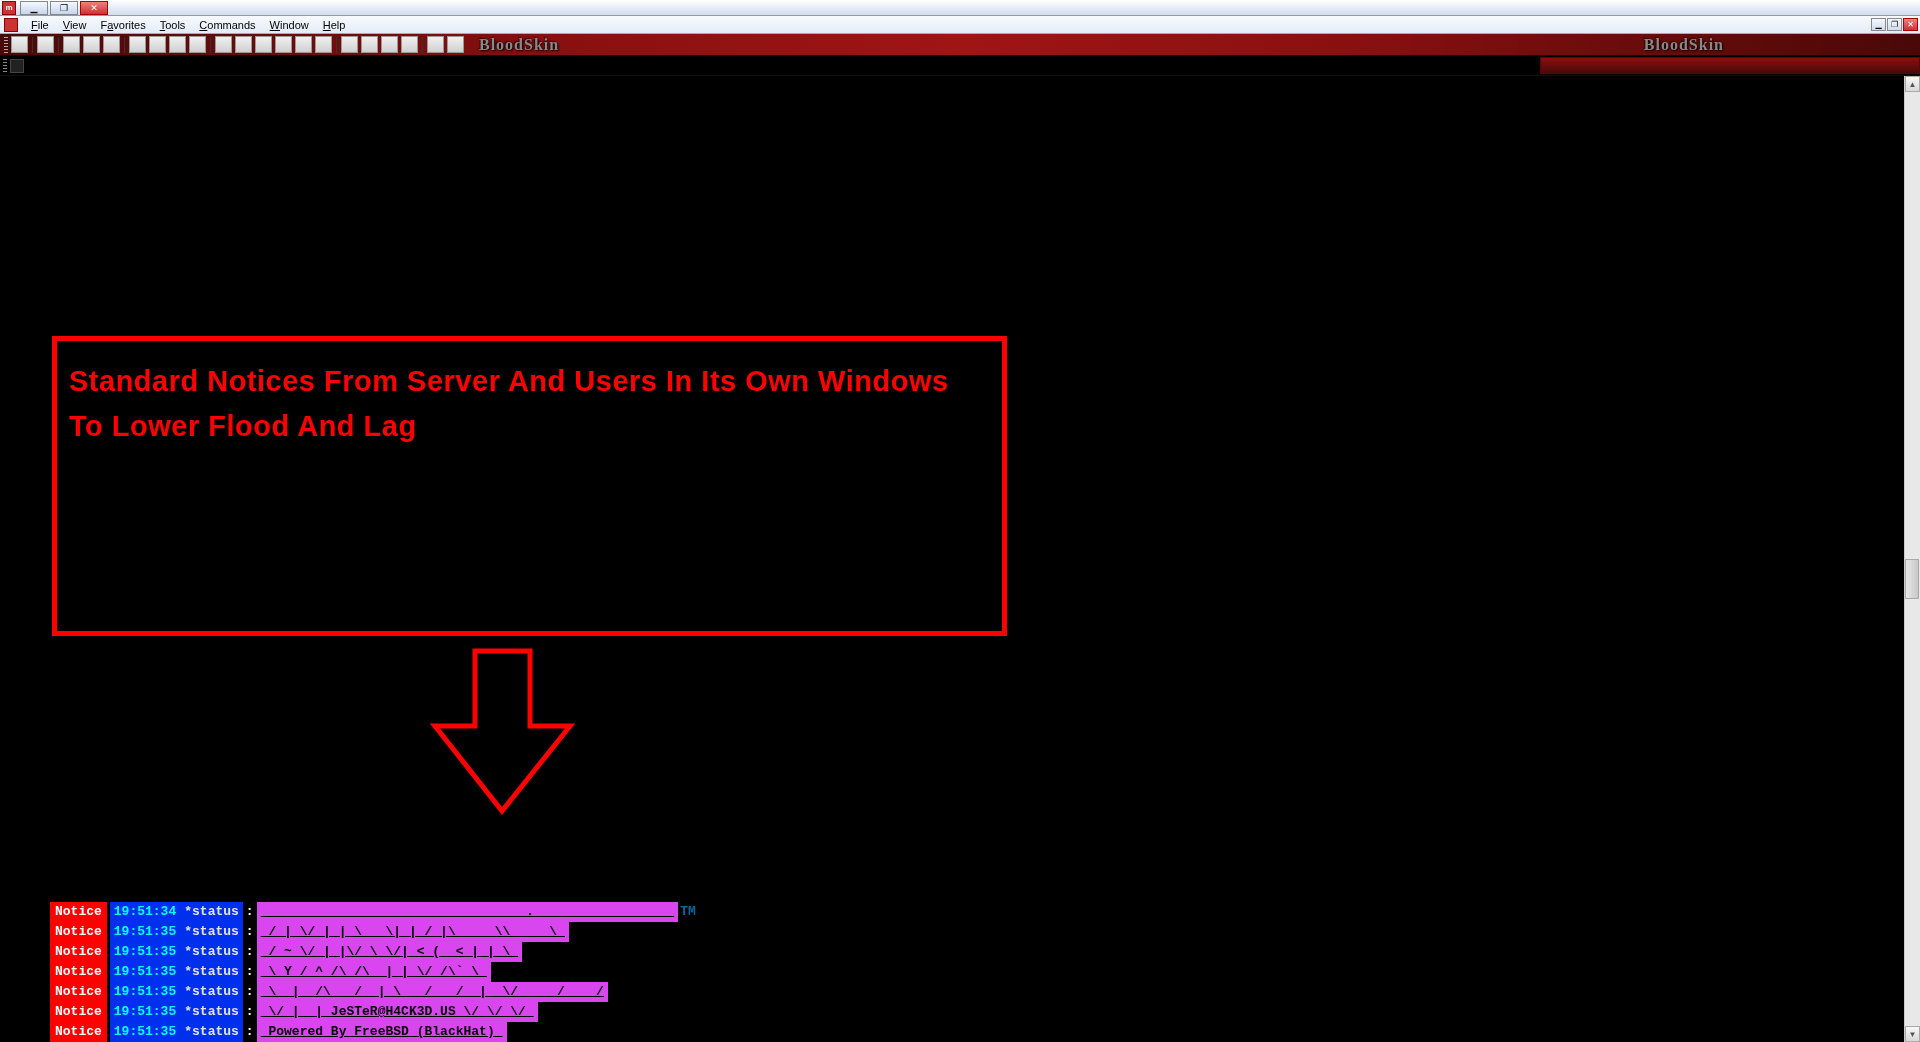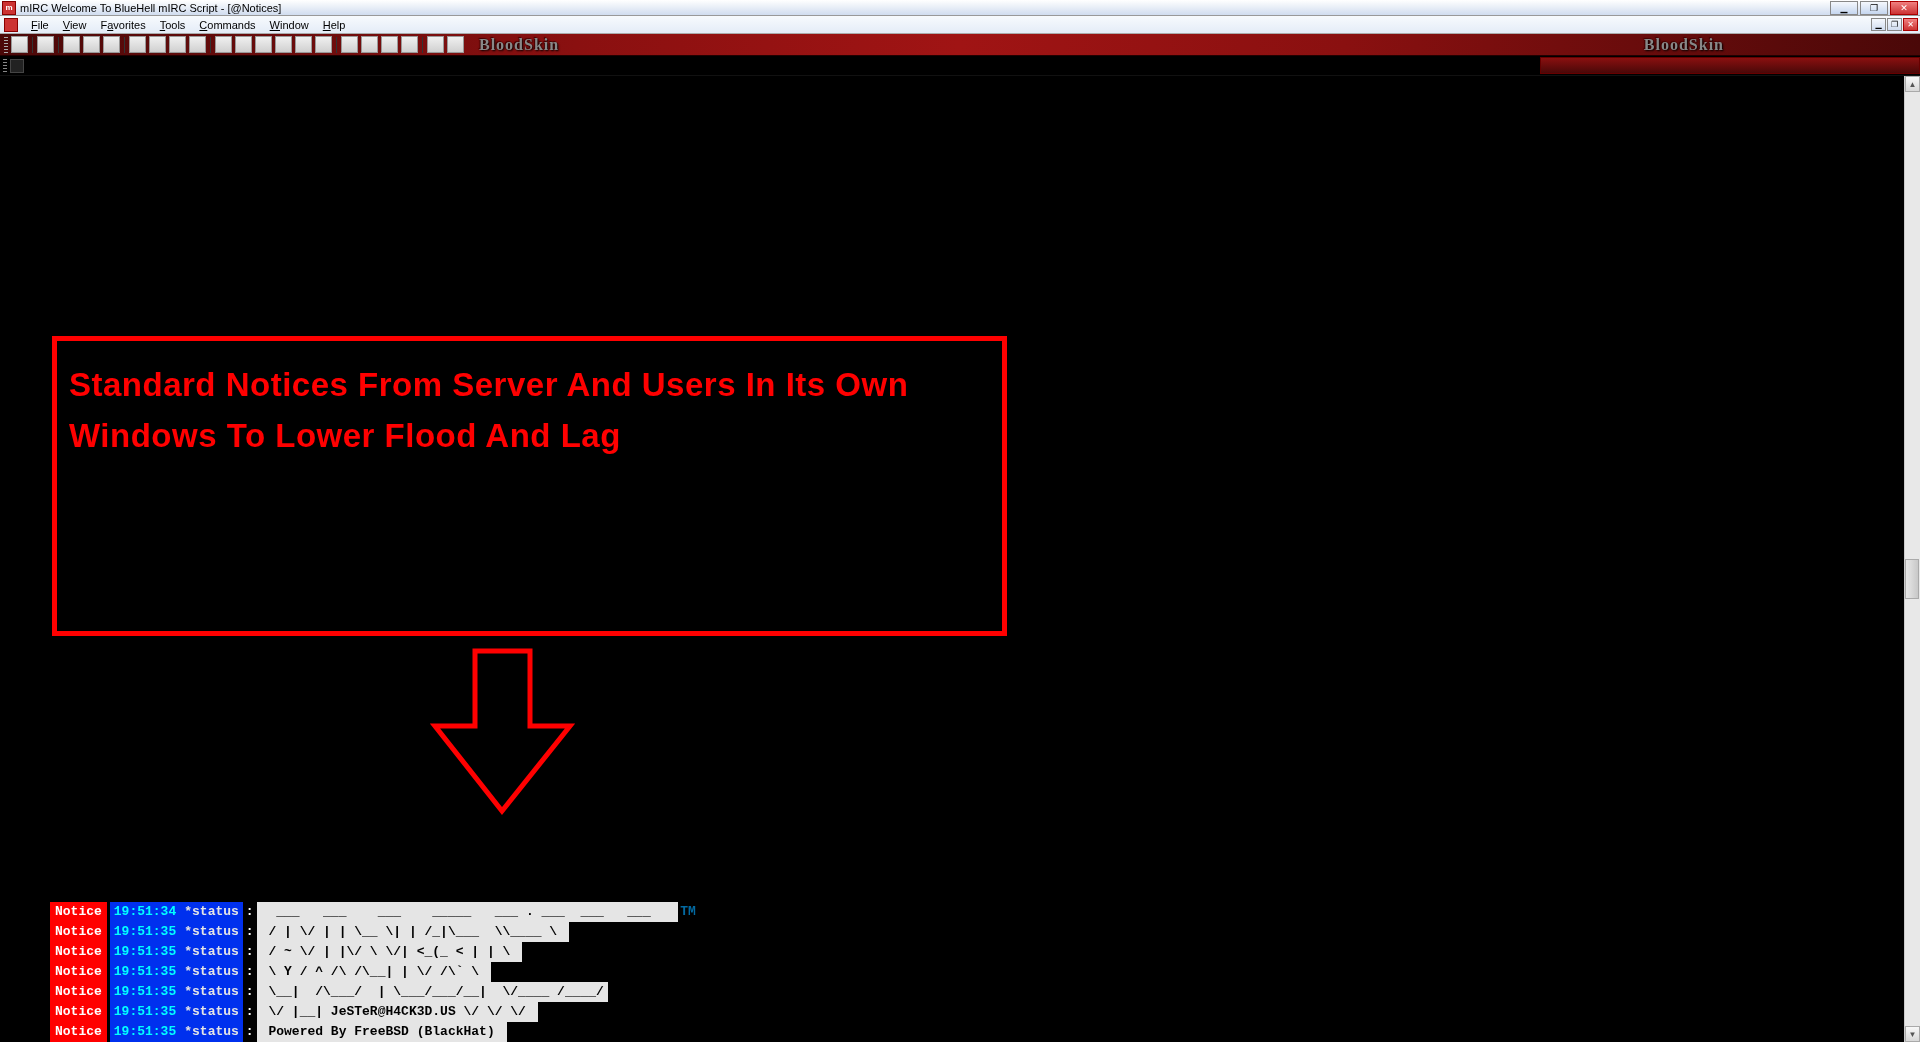--- a/index.html
+++ b/index.html
@@ -37,40 +37,39 @@
 .switch-tab { height: 17px; min-width: 380px; background: linear-gradient(to bottom, #8a1010, #4a0808); border: 1px solid #600; margin-left: auto; cursor: pointer; }
 
 
 .content { position: relative; width: 100%; height: calc(100% - 76px); background: #000; overflow: hidden; }
 .scrollbar { position: absolute; right: 0; top: 0; width: 16px; height: 100%; background: #e8e8e8; border-left: 1px solid #ccc; }
 .scrollbar-btn { width: 15px; height: 16px; background: linear-gradient(to bottom, #f8f8f8, #d8d8d8); border: 1px solid #aaa; display:flex; align-items:center; justify-content:center; font-size:8px; color:#555; cursor:pointer; }
 .scrollbar-thumb { position: absolute; top: 50%; width: 14px; height: 40px; background: linear-gradient(to right, #e8e8e8, #c8c8c8); border: 1px solid #aaa; left: 0;}
 .scrollbar-btn.bottom { position: absolute; bottom: 0; }
 
 .annotation-box { position: absolute; left: 52px; top: 260px; width: 955px; height: 300px; border: 5px solid #ff0000; padding: 18px 12px; }
-.annotation-text { font-family: Arial, sans-serif; font-size: 33px; font-weight: 900; color: #ff0000; line-height: 1.55; letter-spacing: 0.5px; }
+.annotation-text { font-family: Arial, sans-serif; font-size: 29px; font-weight: 900; color: #ff0000; line-height: 1.55; letter-spacing: 0.5px; }
 .annotation-arrow { position: absolute; left: 430px; top: 570px; }
 
 
 .notice-log { position: absolute; left: 6px; bottom: 0; font-family: 'Courier New', monospace; font-size: 13px; font-weight: bold; line-height: 20px; }
 .notice-row { display: flex; align-items: center; height: 20px; white-space: pre; padding-left: 44px; }
 .n-label { background: #ff0000; color: #fff; padding: 0 5px; }
 .n-time { background: #0030ee; color: #00ffff; padding: 0 4px; }
 .n-status { background: #0030ee; color: #e5e5e5; padding: 0 4px; }
 .n-colon { color: #fff; padding: 0 3px; }
 .n-msg { color: #000; padding: 0 4px; }
-.n-msg.a { background: #e5e5e5; }
+.n-msg.a { background: #d946ef; text-decoration: underline; }
 .n-suffix { color: #0369a1; padding-left: 2px; }
 </style>
 </head>
 <body>
 
 <div class="titlebar">
   <div class="titlebar-icon">m</div>
-  <div class="titlebar-text">mIRC Welcome To BlueHell mIRC Script - [@Notices]</div>
   <div class="titlebar-buttons">
     <div class="titlebar-btn">▁</div>
     <div class="titlebar-btn">❐</div>
     <div class="titlebar-btn close">✕</div>
   </div>
 </div>
 
 <div class="menubar">
   <div class="menubar-icon"></div>
   <div class="menu-item"><span class="u">F</span><span>ile</span></div>

